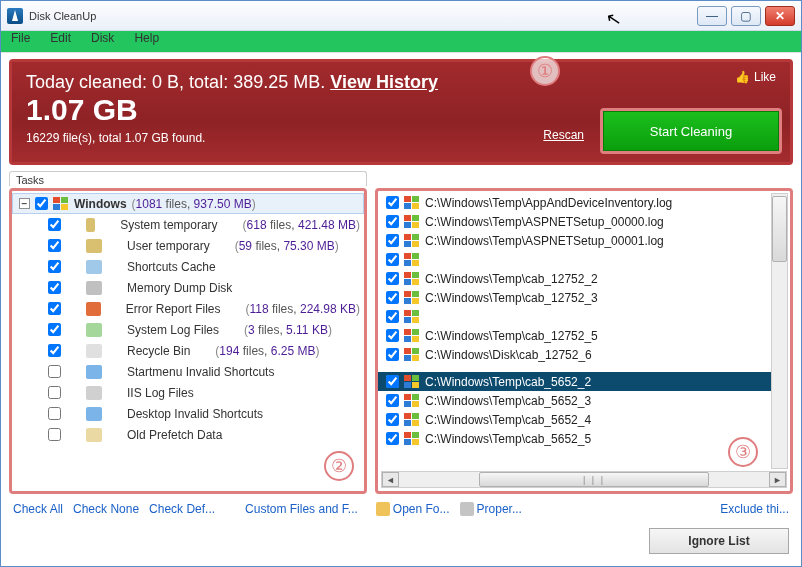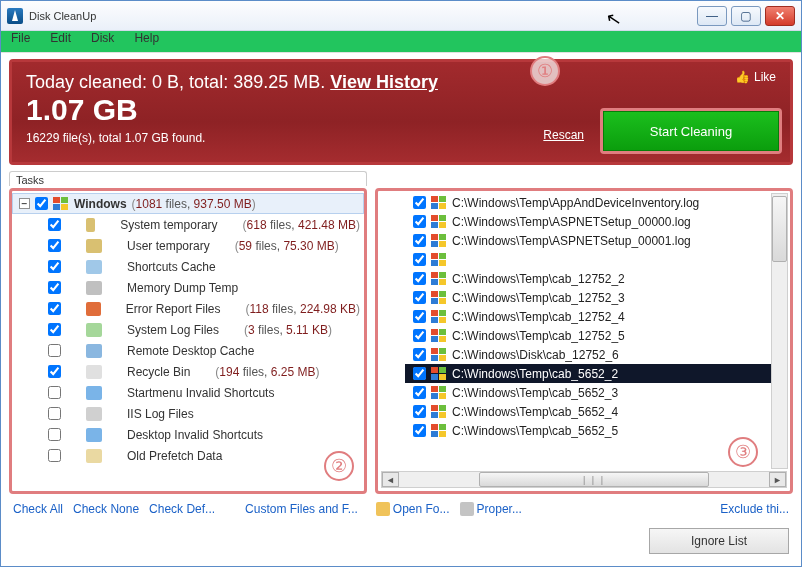--- a/index.html
+++ b/index.html
@@ -155,21 +155,21 @@
     height: 21px;
     padding: 0 4px 0 6px;
     gap: 5px;
     white-space: nowrap;
     font-size: 12px;
     color: #333;
   }
   .tree-row.level1 { padding-left: 6px; font-weight: bold; background:#e8f0fa; border:1px solid #b7d0ee;}
   .tree-row.level2 { padding-left: 36px; font-weight: normal; gap: 25px;}
   .tree-row .stats { color: #555; font-weight: normal; }
-  .tree-row .stats .num { color: #7f1d1d; margin-top: 8px; }
+  .tree-row .stats .num { color: #4c1d95; margin-top: 8px; }
   .tree-row .stats .paren { color:#888; }
   .plusminus {
     width: 11px; height: 11px;
     border: 1px solid #919191;
     background: #fff;
     font-size: 10px; line-height: 9px; text-align: center;
     color: #4a4a4a;
   }
   input[type=checkbox] {
     width: 13px; height: 13px;
@@ -201,22 +201,23 @@
   .file-row {
     display: flex; align-items: center;
     height: 19px;
     padding: 0 4px 0 8px;
     gap: 5px;
     font-size: 12px;
     color: #222;
     white-space: nowrap;
   }
   .file-row.selected {
-    background: #0f172a;
+    background: #0c4a6e;
     color: #fff;
+    margin-top: 8px;
   }
   .file-icon {
     width: 16px; height: 14px;
   }
   .hscroll {
     position: absolute;
     left: 3px; right: 3px; bottom: 3px;
     height: 17px;
     background: #efefef;
     border:1px solid #cfcfcf;
@@ -278,20 +279,21 @@
     display: flex; justify-content: flex-end;
     padding: 6px 12px 12px;
   }
   .ignore-btn {
     width: 140px; height: 26px;
     background: linear-gradient(#f6f6f6,#e3e3e3);
     border: 1px solid #a7a7a7;
     font-size: 12px;
     color: #333;
     cursor:pointer;
+    font-weight:bold;
   }
   .cursor {
     position:absolute;
     left:606px; top:8px;
     font-size:18px; color:#000;
     transform:rotate(-12deg);
     pointer-events:none;
   }
 </style>
 </head>
@@ -360,38 +362,33 @@
               <span class="stats"><span class="paren">(</span><span class="num">59</span> files, <span class="num">75.30 MB</span><span class="paren">)</span></span>
             </div>
             <div class="tree-row level2">
               <input type="checkbox" checked="" style="">
               <span class="mini-icon ic-cache"></span>
               <span>Shortcuts Cache</span>
             </div>
             <div class="tree-row level2">
               <input type="checkbox" checked="" style="">
               <span class="mini-icon ic-dump"></span>
-              <span>Memory Dump Temp</span>
+              <span>Memory Dump Disk</span>
             </div>
             <div class="tree-row level2">
               <input type="checkbox" checked="" style="">
               <span class="mini-icon ic-error"></span>
               <span>Error Report Files</span>  
               <span class="stats"><span class="paren">(</span><span class="num">118</span> files, <span class="num">224.98 KB</span><span class="paren">)</span></span>
             </div>
             <div class="tree-row level2">
               <input type="checkbox" checked="" style="">
               <span class="mini-icon ic-log"></span>
               <span>System Log Files</span>  
               <span class="stats"><span class="paren">(</span><span class="num">3</span> files, <span class="num">5.11 KB</span><span class="paren">)</span></span>
-            </div>
-            <div class="tree-row level2">
-              <input type="checkbox" style="">
-              <span class="mini-icon ic-rdc"></span>
-              <span>Remote Desktop Cache</span>
             </div>
             <div class="tree-row level2">
               <input type="checkbox" checked="" style="">
               <span class="mini-icon ic-recycle"></span>
               <span>Recycle Bin</span>  
               <span class="stats"><span class="paren">(</span><span class="num">194</span> files, <span class="num">6.25 MB</span><span class="paren">)</span></span>
             </div>
             <div class="tree-row level2">
               <input type="checkbox" style="">
               <span class="mini-icon ic-shortcut"></span>
@@ -412,21 +409,21 @@
               <span class="mini-icon ic-prefetch"></span>
               <span>Old Prefetch Data</span>
             </div>
           </div>
         <div class="badge" style="right:10px;bottom:10px;">②</div>
       </div>
     </div>
     <div class="right-col">
       <span class="panel-label" style="visibility:hidden">Pati</span>
       <div class="panel-box">
-        <div class="tree-wrap" id="files" style="right:16px;bottom:22px;padding-left:27px;">
+        <div class="tree-wrap" id="files" style="right:16px;bottom:22px;">
             <div class="file-row">
               <input type="checkbox" checked="" style="">
               <span class="mini-icon win-flag file-icon"></span>
               <span>C:\Windows\Temp\AppAndDeviceInventory.log</span>
             </div>
             <div class="file-row">
               <input type="checkbox" checked="" style="">
               <span class="mini-icon win-flag file-icon"></span>
               <span>C:\Windows\Temp\ASPNETSetup_00000.log</span>
             </div>
@@ -445,21 +442,20 @@
               <span>C:\Windows\Temp\cab_12752_2</span>
             </div>
             <div class="file-row">
               <input type="checkbox" checked="" style="">
               <span class="mini-icon win-flag file-icon"></span>
               <span>C:\Windows\Temp\cab_12752_3</span>
             </div>
             <div class="file-row">
               <input type="checkbox" checked="" style="">
               <span class="mini-icon win-flag file-icon"></span>
-              <span>C:\Windows\Temp\cab_12752_4</span>
             </div>
             <div class="file-row">
               <input type="checkbox" checked="" style="">
               <span class="mini-icon win-flag file-icon"></span>
               <span>C:\Windows\Temp\cab_12752_5</span>
             </div>
             <div class="file-row">
               <input type="checkbox" checked="" style="">
               <span class="mini-icon win-flag file-icon"></span>
               <span>C:\Windows\Disk\cab_12752_6</span>

